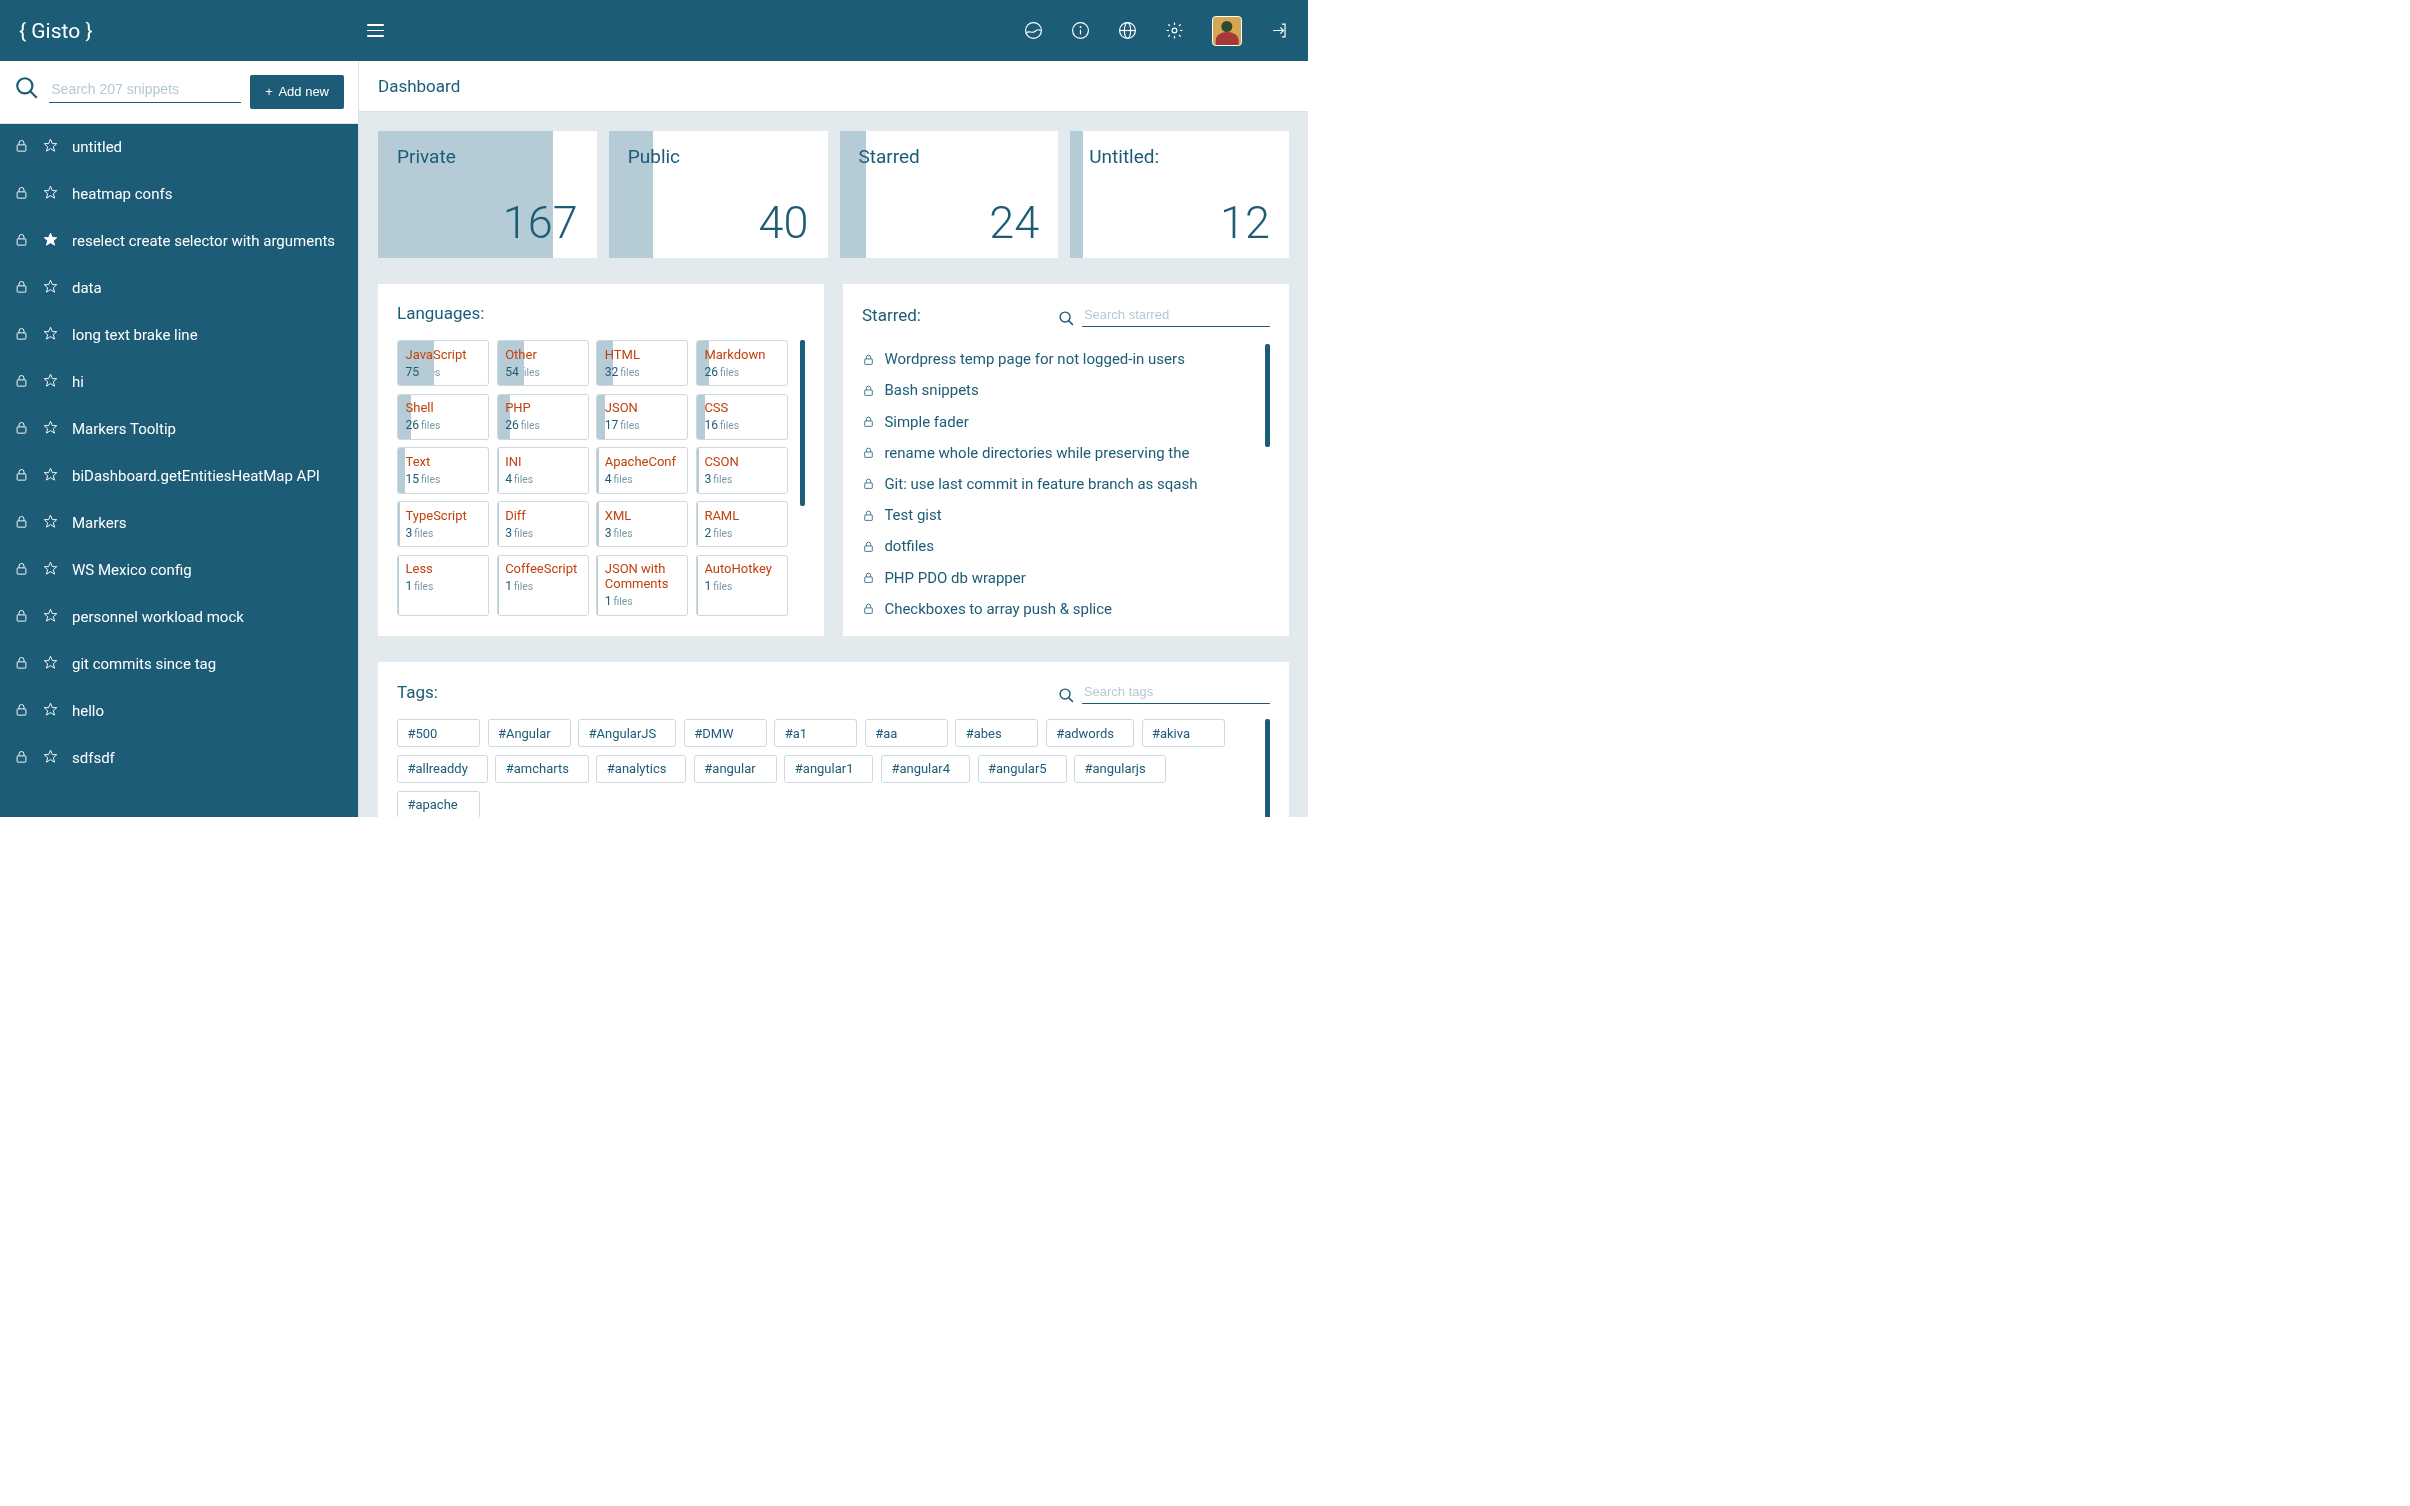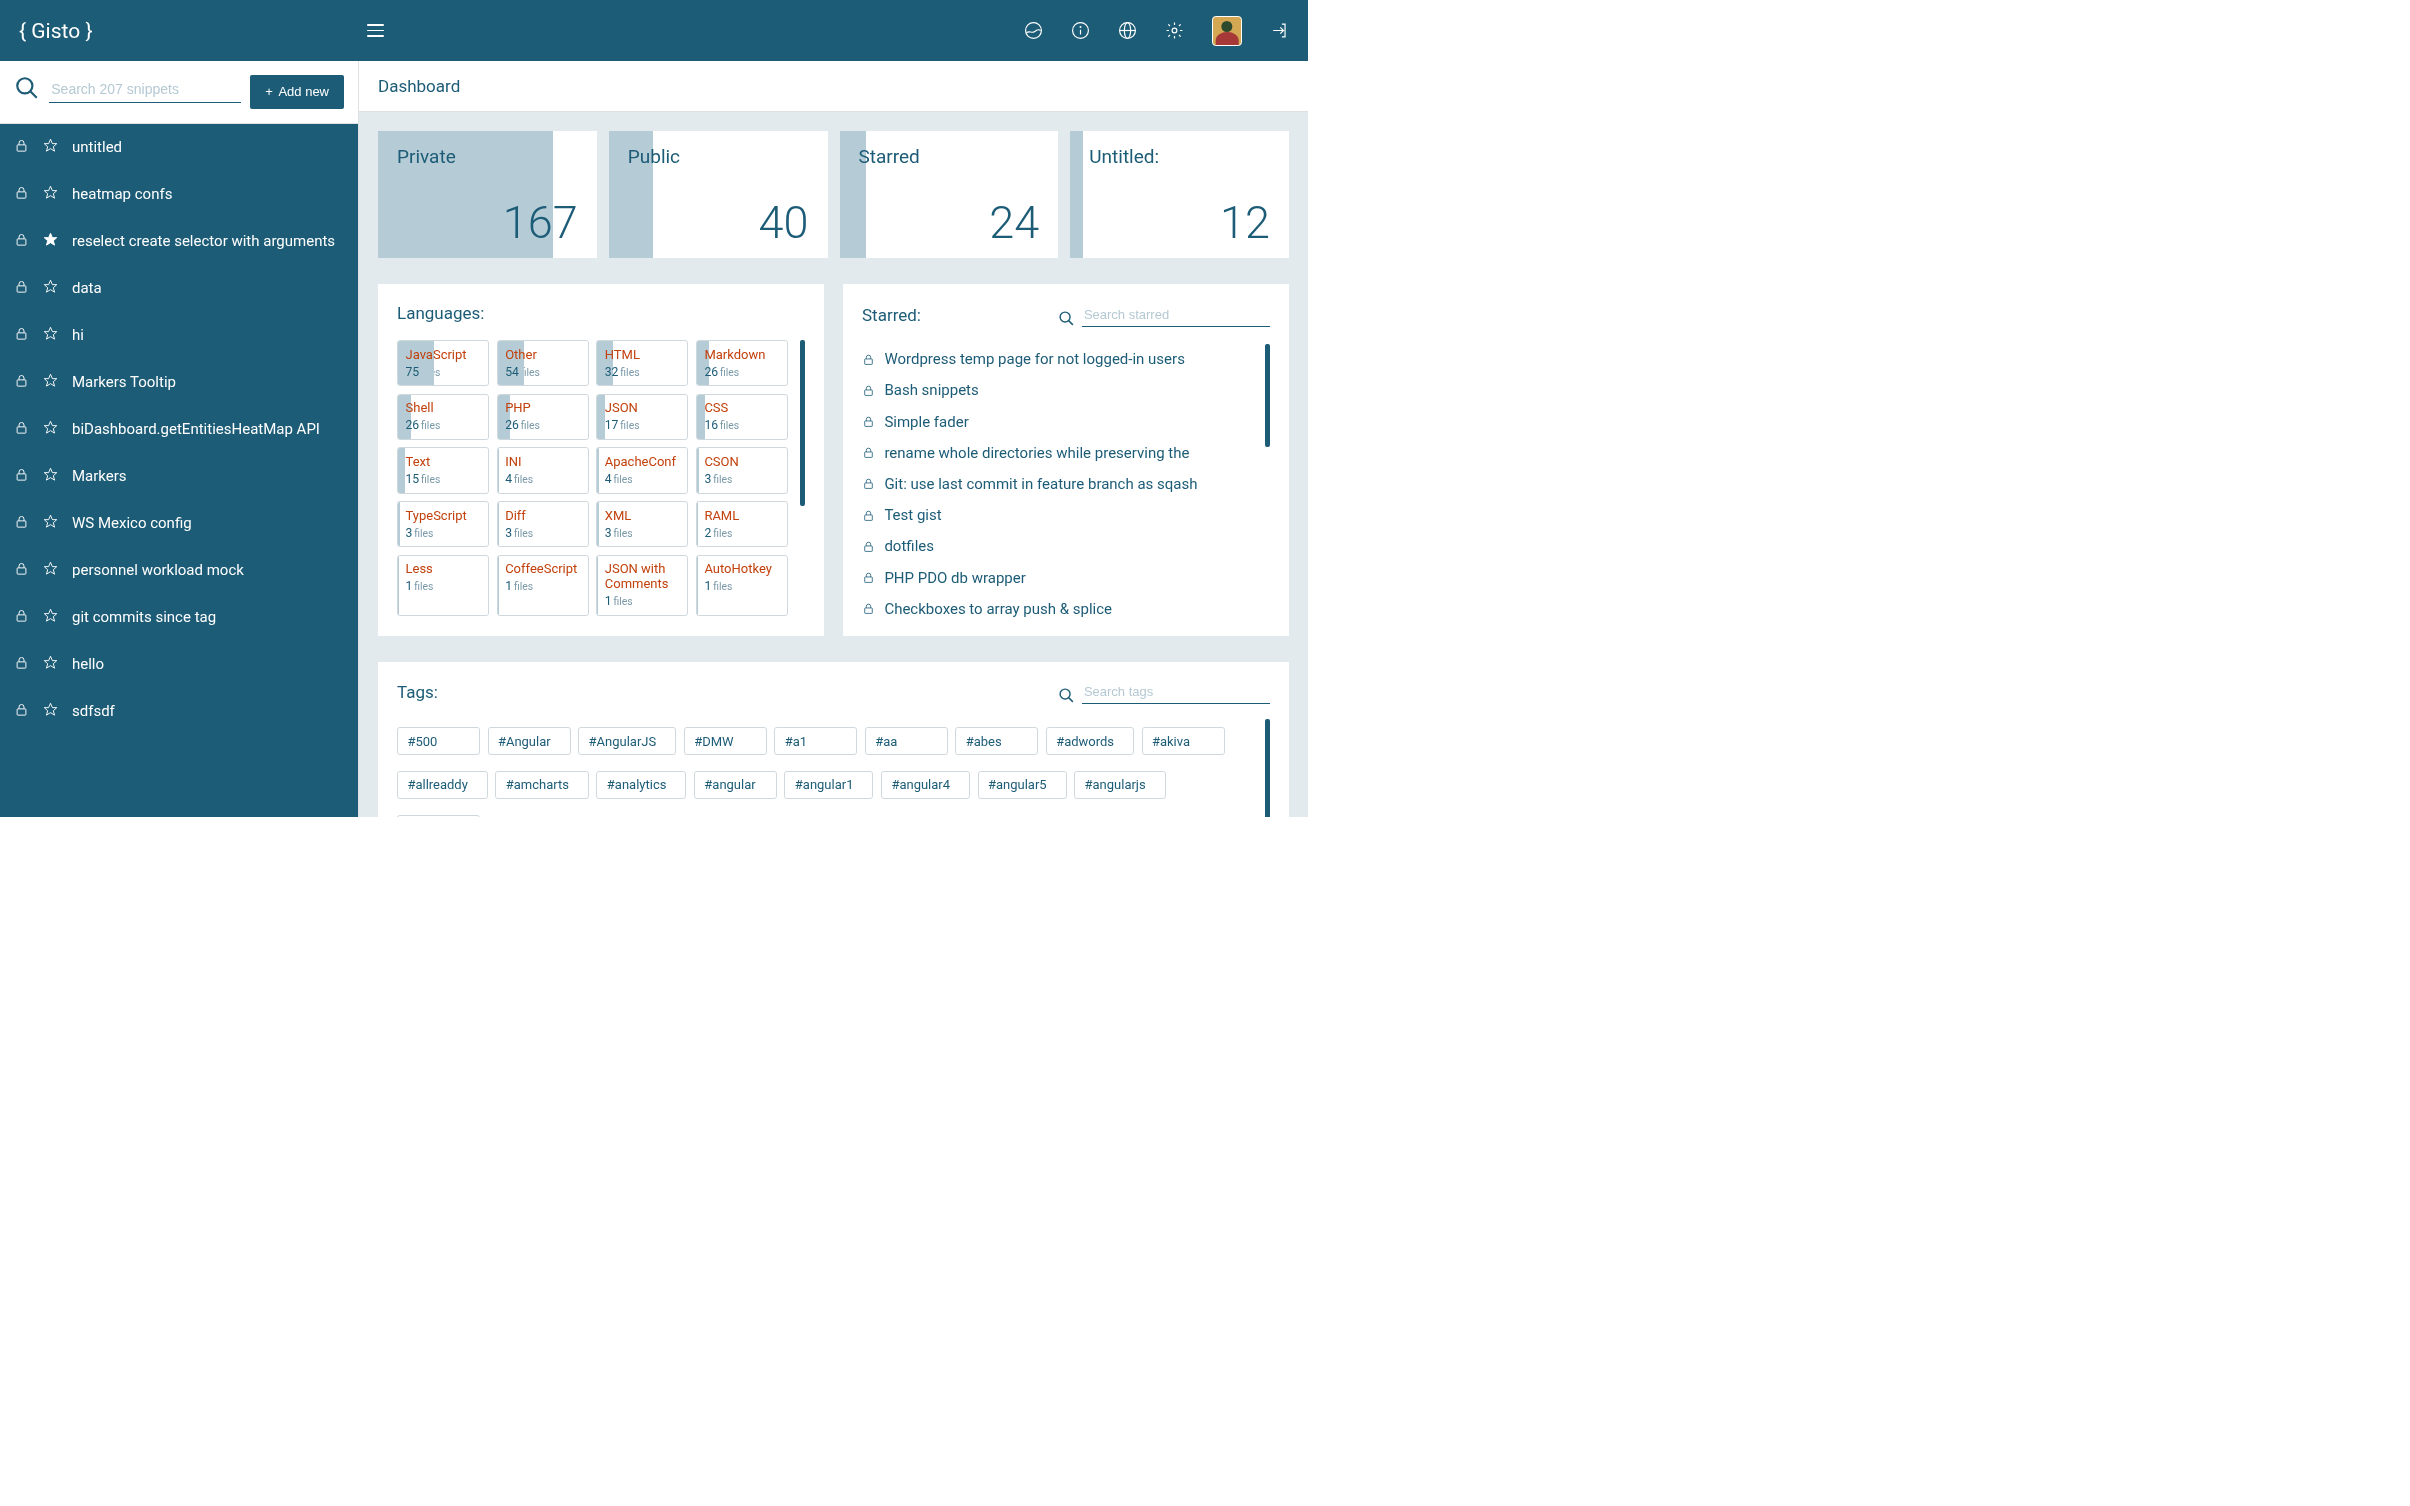--- a/index.html
+++ b/index.html
@@ -55,21 +55,21 @@
 .starred-list-wrap { position: relative; }
 .starred-list { max-height: 273px; overflow: hidden; padding-right: 17px; }
 .starred-scroll { position: absolute; right: 0; top: 0; width: 4.7px; height: 38%; background: #1d5c77; border-radius: 1.9px; }
 .starred-item { display: flex; align-items: center; gap: 9.4px; padding: 6.6px 0; cursor: pointer; font-size: 15px; color: #1d5c77; white-space: nowrap; overflow: hidden; }
 .starred-item svg { width: 13px; height: 15px; stroke: #1d5c77; fill: none; stroke-width: 1.5; flex-shrink: 0; }
 .tags-panel { background: #fff; padding: 19px; }
 .tags-header { display: flex; align-items: center; justify-content: space-between; margin-bottom: 15px; }
 .tags-grid-wrap { position: relative; }
 .tags-grid { display: flex; flex-wrap: wrap; gap: 7.5px; padding-right: 17px; }
 .tags-scroll { position: absolute; right: 0; top: 0; width: 4.7px; height: 100%; background: #1d5c77; border-radius: 1.9px; }
-.tag { border: 0.9px solid #cfd8dd; border-radius: 2.8px; padding: 5.6px 19px 5.6px 9.4px; font-size: 13px; color: #1d5c77; cursor: pointer; min-width: 83px; margin-top: 8px; }
+.tag { border: 0.9px solid #cfd8dd; border-radius: 2.8px; padding: 5.6px 19px 5.6px 9.4px; font-size: 13px; color: #1d5c77; cursor: pointer; min-width: 83px; }
 </style>
 </head>
 <body>
 
 <div class="header">
   <div class="logo">{ Gisto }</div>
   <div class="header-mid">
     <div class="hamburger">
         <span></span>
         <span></span>
@@ -158,20 +158,30 @@
         </div>
         <div class="snippet-item">
           <span class="lock-icon"><svg viewBox="0 0 24 24">
               <rect x="5" y="11" width="14" height="10" rx="1"></rect>
               <path d="M8 11V8a4 4 0 0 1 8 0v3"></path>
             </svg></span>
           <span class="star-icon"><svg viewBox="0 0 24 24">
               <polygon points="12,2 15,9 22,9 16.5,14 18.5,21 12,17 5.5,21 7.5,14 2,9 9,9"></polygon>
             </svg></span>
           <span class="title">data</span>
+        </div>
+        <div class="snippet-item">
+          <span class="lock-icon"><svg viewBox="0 0 24 24">
+              <rect x="5" y="11" width="14" height="10" rx="1"></rect>
+              <path d="M8 11V8a4 4 0 0 1 8 0v3"></path>
+            </svg></span>
+          <span class="star-icon"><svg viewBox="0 0 24 24">
+              <polygon points="12,2 15,9 22,9 16.5,14 18.5,21 12,17 5.5,21 7.5,14 2,9 9,9"></polygon>
+            </svg></span>
+          <span class="title">long text brake line</span>
         </div>
         <div class="snippet-item">
           <span class="lock-icon"><svg viewBox="0 0 24 24">
               <rect x="5" y="11" width="14" height="10" rx="1"></rect>
               <path d="M8 11V8a4 4 0 0 1 8 0v3"></path>
             </svg></span>
           <span class="star-icon"><svg viewBox="0 0 24 24">
               <polygon points="12,2 15,9 22,9 16.5,14 18.5,21 12,17 5.5,21 7.5,14 2,9 9,9"></polygon>
             </svg></span>
           <span class="title">hi</span>

